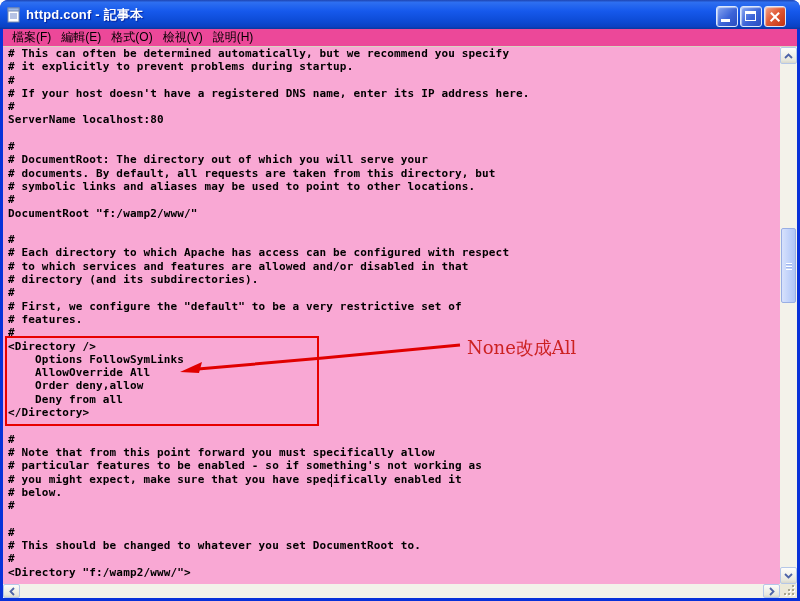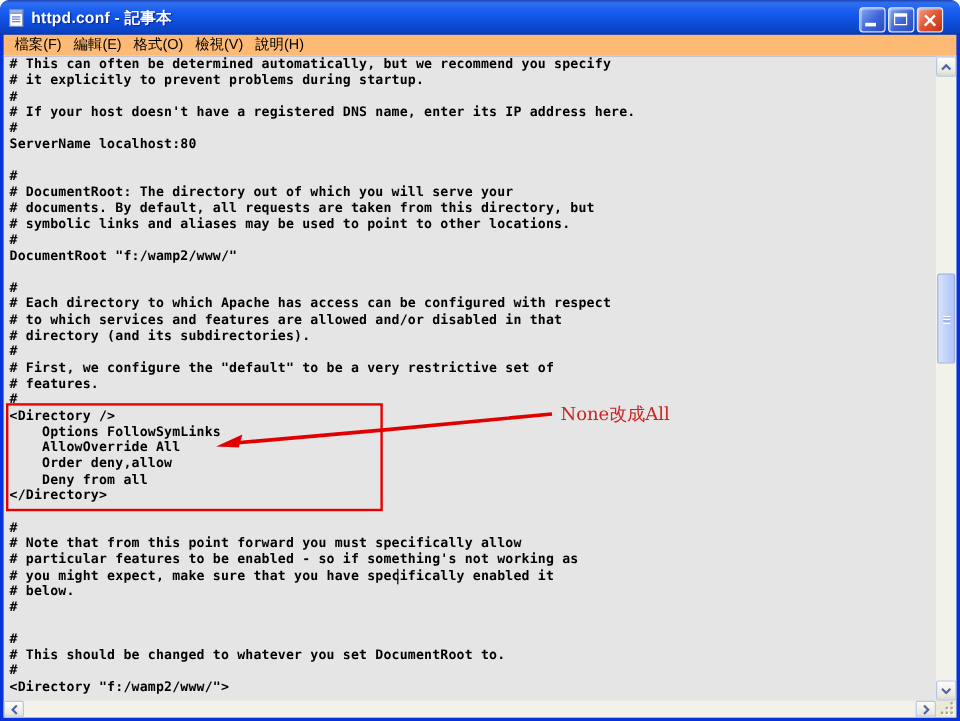--- a/index.html
+++ b/index.html
@@ -24,38 +24,38 @@
   .btn-red { background:linear-gradient(135deg,#F0A68E 0%,#E25B38 45%,#C23110 100%);
     box-shadow:inset 1px 1px 1px rgba(255,255,255,.5); }
   .gl-min { position:absolute; left:4px; bottom:4px; width:9px; height:3px; background:#fff; }
   .gl-max { position:absolute; left:4px; top:4px; width:11px; height:10px;
     border:1px solid #fff; border-top:3px solid #fff; }
   .gl-x1,.gl-x2 { position:absolute; left:4px; top:9px; width:12px; height:2.4px; background:#fff; }
   .gl-x1 { transform:rotate(45deg); } .gl-x2 { transform:rotate(-45deg); }
 
   
   .menubar { position:absolute; top:29px; left:3px; right:3px; height:18px;
-    background:#fdba74; border-bottom:1px solid #D8D4C0; display:flex;
+    background:#ec4899; border-bottom:1px solid #D8D4C0; display:flex;
     align-items:center; padding-left:4px; }
   .menu-item { font-size:12px; color:#000; padding:1px 5px; white-space:nowrap; cursor:default; }
 
   
   .client { position:absolute; top:47px; left:3px; right:3px; bottom:3px;
-    background:#e5e5e5; overflow:hidden; }
+    background:#f9a8d4; overflow:hidden; }
   .codepre { position:absolute; left:5px; top:0; white-space:pre; color:#000;
     font-family:"DejaVu Sans Mono","Liberation Mono",monospace;
     font-size:11px; line-height:13.3px; font-weight:bold; letter-spacing:.15px; }
   .caret { position:absolute; left:328px; top:427px; width:1px; height:13px; background:#000; }
 
   
   .redbox { position:absolute; left:2px; top:289px; width:314px; height:90px;
     border:2px solid #E80000; }
   .arrow-svg { position:absolute; left:0; top:0; width:777px; height:537px; pointer-events:none; }
   .note-text { position:absolute; left:464px; top:289px; color:#C22;
-    font-family:"DejaVu Serif","Liberation Serif",serif; font-size:15px; white-space:nowrap; }
+    font-family:"DejaVu Serif","Liberation Serif",serif; font-size:18px; white-space:nowrap; }
 
   
   .vscroll { position:absolute; top:0; right:0; width:17px; bottom:14px; background:#F3F2EA; }
   .hscroll { position:absolute; left:0; right:17px; bottom:0; height:14px; background:#F3F2EA; }
   .sb-btn { position:absolute; background:linear-gradient(180deg,#FDFDFB,#E8E8DE 80%,#D8D8CC);
     border:1px solid #B5C7E8; border-radius:2px; display:flex;
     align-items:center; justify-content:center; }
   .v-up   { top:0; left:0; width:17px; height:17px; }
   .v-down { bottom:0; left:0; width:17px; height:17px; }
   .h-left { left:0; top:0; width:17px; height:14px; }

